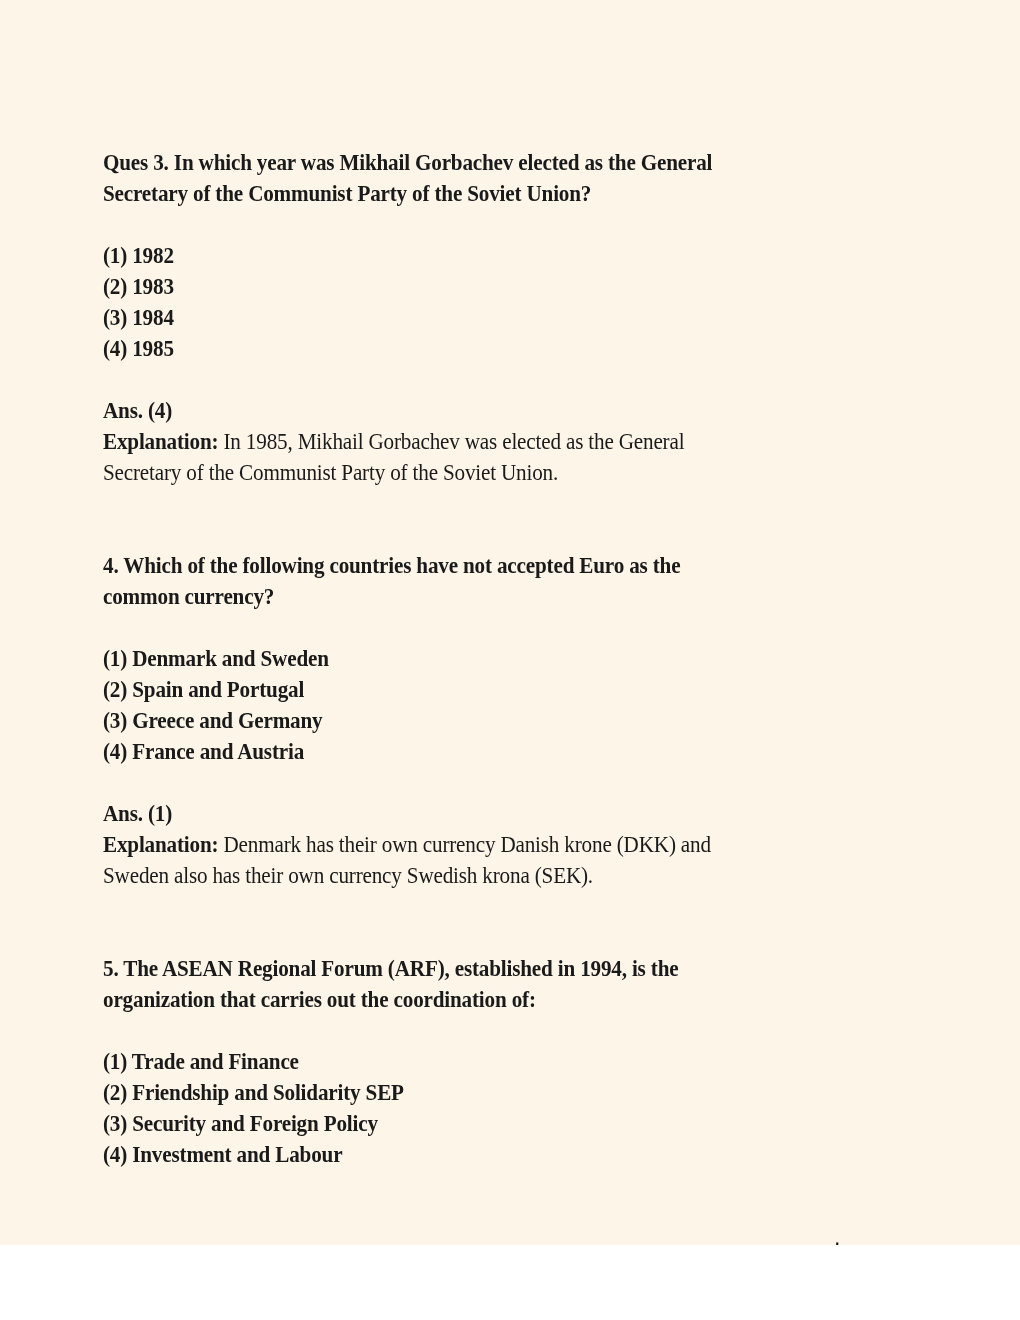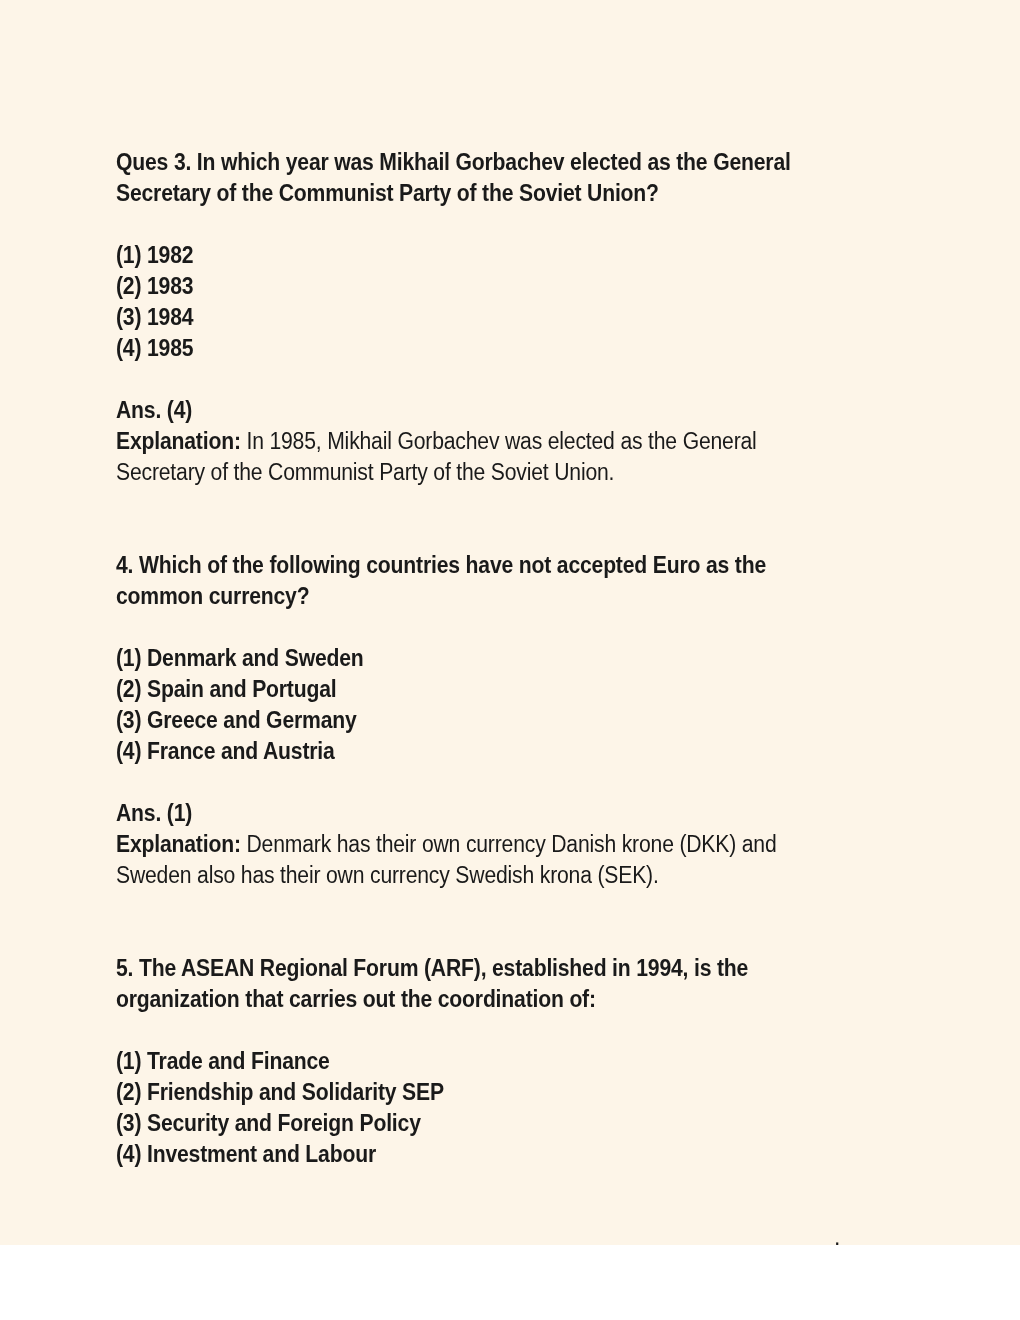--- a/index.html
+++ b/index.html
@@ -15,23 +15,24 @@
   }
   .sheet {
     position: absolute;
     left: 0; top: 0;
     width: 1020px;
     height: 1245px;
     background: #fdf5e8;
   }
   .content {
     position: absolute;
-    left: 116px;
+    left: 103px;
     top: 147px;
     width: 903px;
+    font-family: Liberation Serif, serif;
   }
   
   .scale {
     transform: scaleX(0.92);
     transform-origin: 0 0;
     width: 980px;
     color: #1a1a1a;
     font-size: 23px;
     line-height: 31px;
     letter-spacing: -0.2px;

